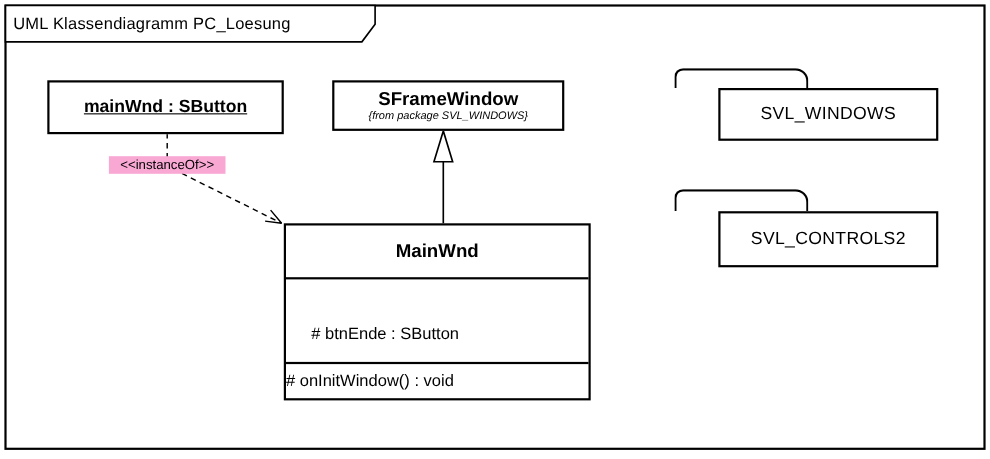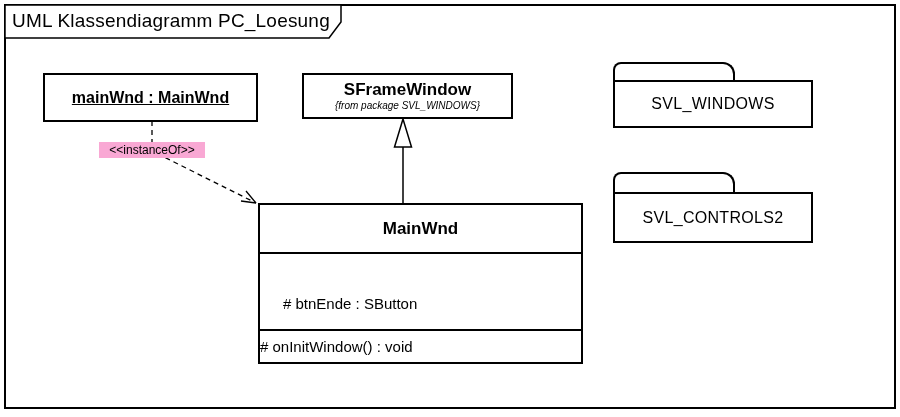--- a/index.html
+++ b/index.html
@@ -16,21 +16,21 @@
     position: absolute;
     left: 0; top: 0;
     width: 900px; height: 417px;
     z-index: 1;
   }
   .abs { position: absolute; box-sizing: border-box; z-index: 2; }
 
   .frame-title {
     left: 12px; top: 6px; width: 322px; height: 30px;
     display: flex; align-items: center;
-    font-size: 19px;
+    font-size: 15px;
     letter-spacing: 0.2px;
   }
 
   .node {
     background: #ffffff;
     border: 2px solid #000000;
   }
 
   .object-box {
     left: 43px; top: 73px; width: 215px; height: 49px;
@@ -43,21 +43,21 @@
   }
 
   .superclass-box {
     left: 302px; top: 73px; width: 211px; height: 46px;
     display: flex; flex-direction: column; align-items: center; justify-content: center;
   }
   .sc-name   { font-weight: bold; font-size: 17px; line-height: 19px; }
   .sc-origin { font-size: 10px; line-height: 13px; font-style: italic; }
 
   .class-box {
-    left: 258px; top: 203px; width: 325px; height: 161px;
+    left: 258px; top: 203px; width: 279px; height: 161px;
     display: flex; flex-direction: column;
     padding: 0;
   }
   .cls-title {
     height: 47px; border-bottom: 2px solid #000000;
     display: flex; align-items: center; justify-content: center;
     font-weight: bold; font-size: 17px;
   }
   .cls-attrs {
     height: 51px; border-bottom: 2px solid #000000;
@@ -75,20 +75,21 @@
     border: 2px solid #000000;
     border-bottom: none;
     border-radius: 8px 12px 0 0;
   }
   .pkg-body {
     background: #ffffff;
     border: 2px solid #000000;
     display: flex; align-items: center; justify-content: center;
     font-size: 16px;
     letter-spacing: 0.3px;
+    margin-left: 40px;
   }
   .pkg1-tab  { left: 613px; top: 62px;  width: 122px; height: 18px; }
   .pkg1-body { left: 613px; top: 80px;  width: 200px; height: 48px; }
   .pkg2-tab  { left: 613px; top: 172px; width: 122px; height: 20px; }
   .pkg2-body { left: 613px; top: 192px; width: 200px; height: 51px; }
 
   .instanceof-label {
     left: 99px; top: 142px; width: 106px; height: 16px;
     background: #f9a8d4;
     display: flex; align-items: center; justify-content: center;
@@ -112,21 +113,21 @@
 
     <polyline points="152,121 152,151 256,203" fill="none" stroke="#000000" stroke-width="1.3" stroke-dasharray="5,4"></polyline>
     <path d="M256,203 L241,201 M256,203 L246,191" fill="none" stroke="#000000" stroke-width="1.3"></path>
   </svg>
 
   <div class="abs frame-title">
     <span>UML Klassendiagramm PC_Loesung</span>
   </div>
 
   <div class="abs node object-box">
-    <span class="obj-label">mainWnd : MainWnd</span>
+    <span class="obj-label">mainWnd : SButton</span>
   </div>
 
   <div class="abs node superclass-box">
     <div class="sc-name">SFrameWindow</div>
     <div class="sc-origin">{from package SVL_WINDOWS}</div>
   </div>
 
   <div class="abs instanceof-label">
     <span>&lt;&lt;instanceOf&gt;&gt;</span>
   </div>

